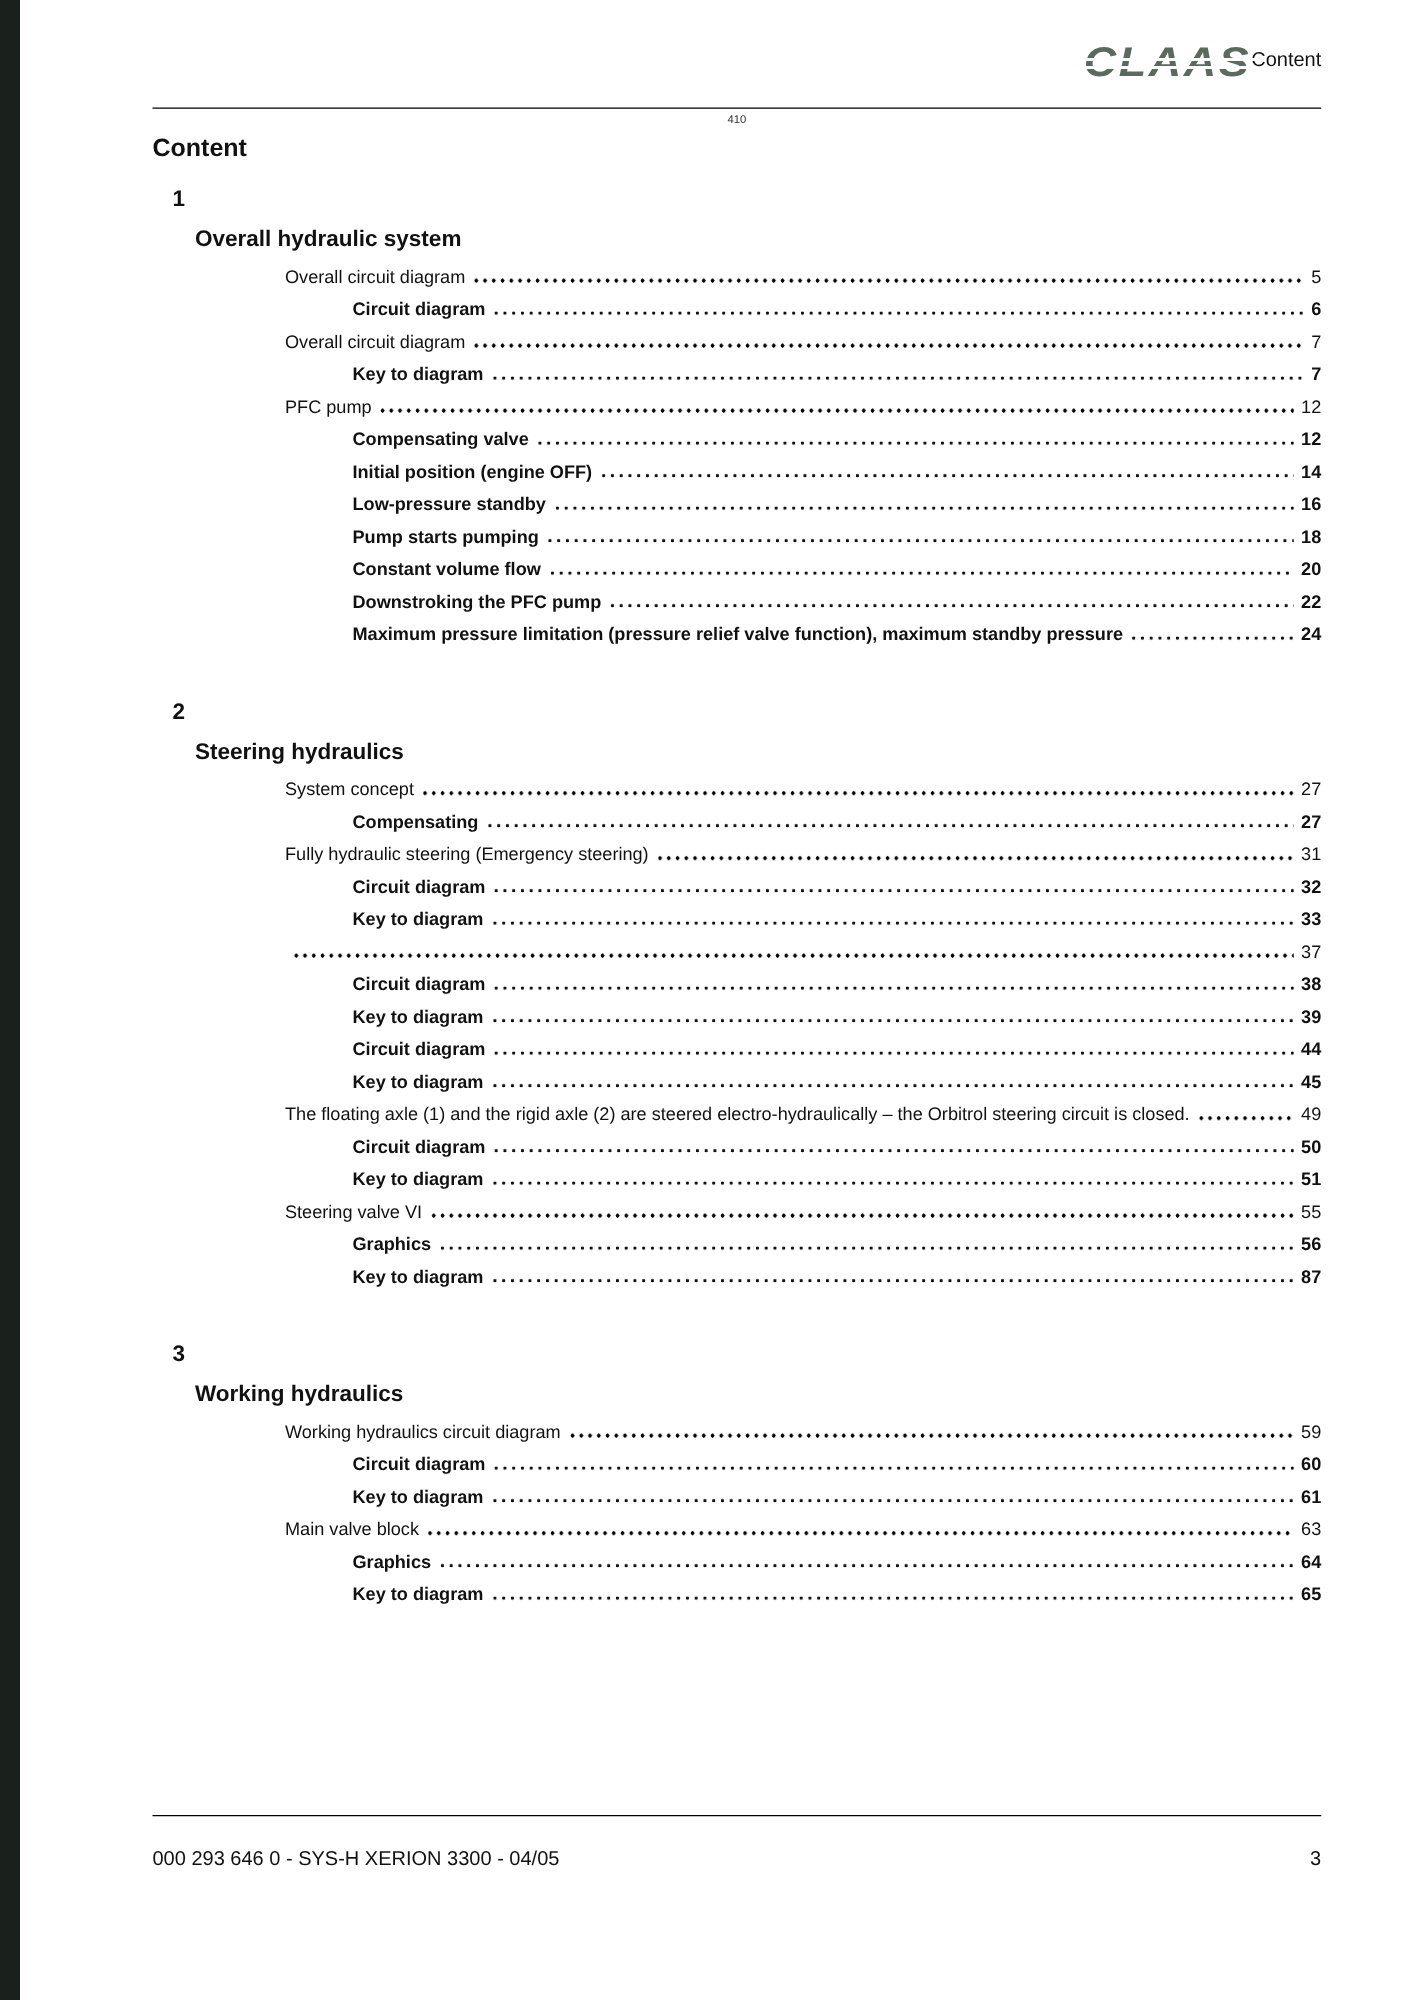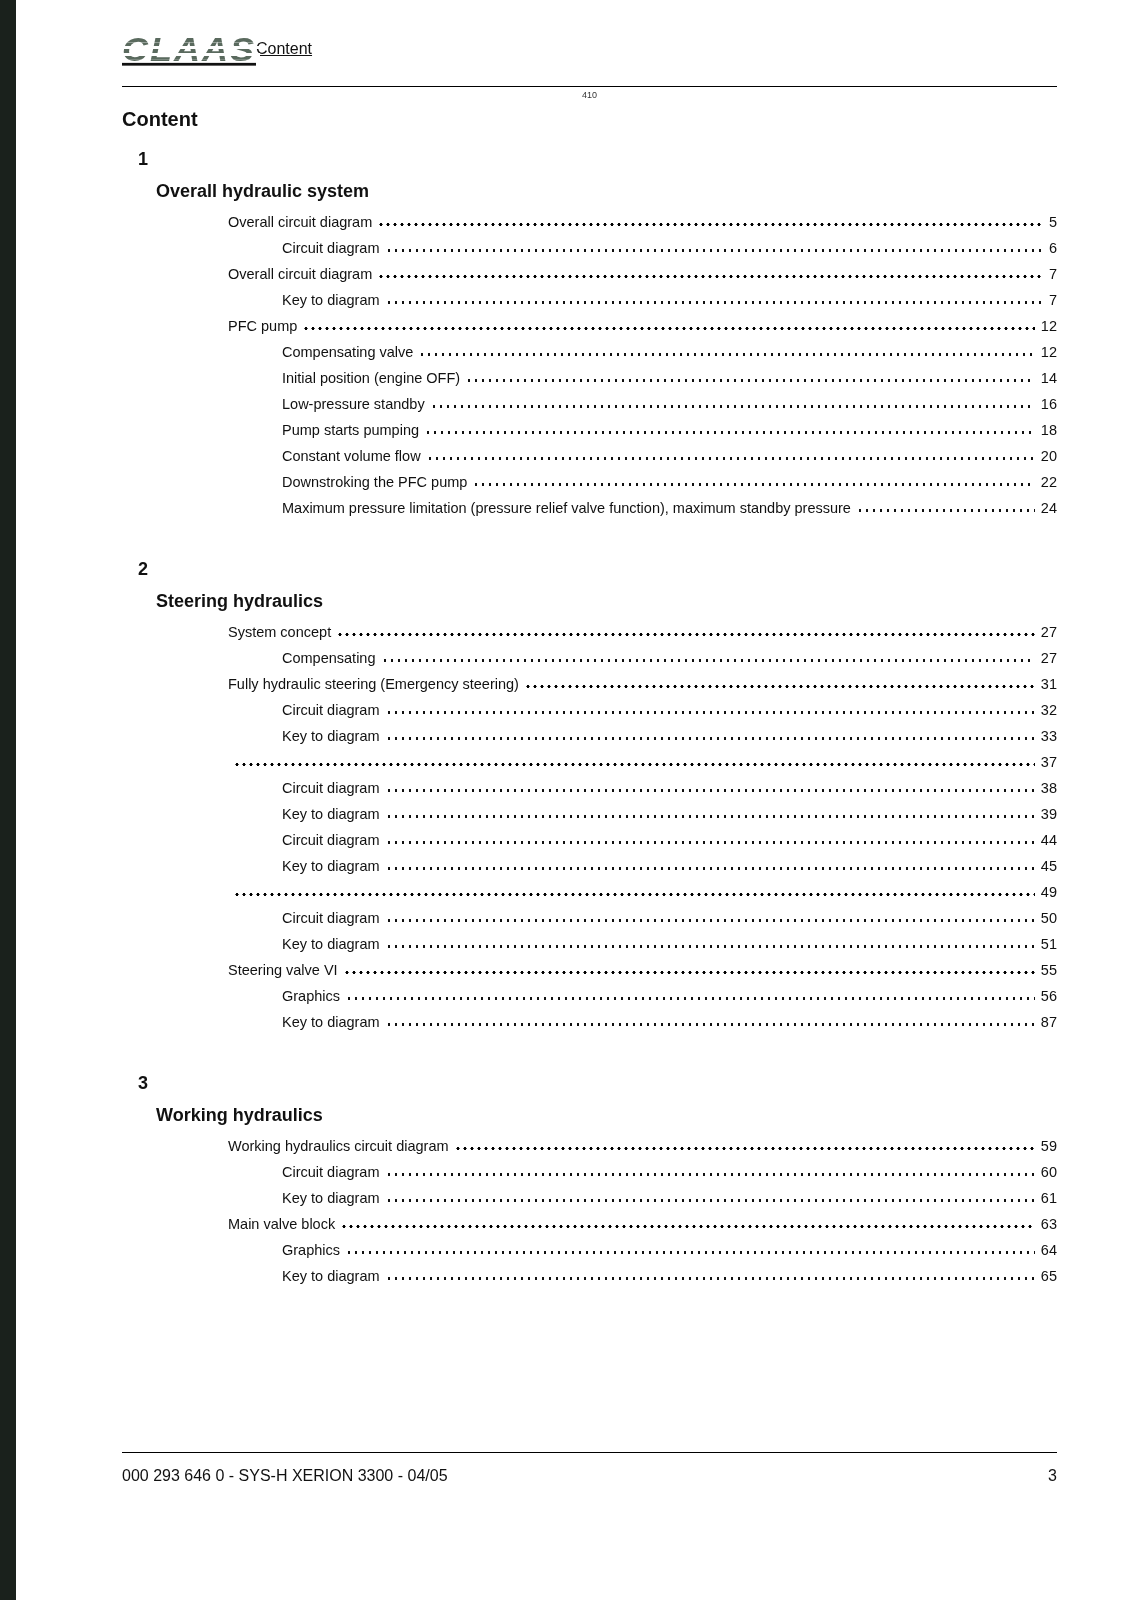--- a/index.html
+++ b/index.html
@@ -2,21 +2,21 @@
 <html><head>
 <meta charset="utf-8">
 <style>
   * { margin: 0; padding: 0; box-sizing: border-box; }
   html, body { width: 1133px; height: 1600px; background: #ffffff; overflow: hidden;
     font-family: "Liberation Sans", sans-serif; color: #111; }
   .left-bar { position: absolute; left: 0; top: 0; width: 16px; height: 1600px; background: #1a211c; }
   .content { position: absolute; left: 122px; top: 0; width: 935px; height: 1600px; }
 
   
-  .header-row { display: flex; justify-content: flex-start; align-items: flex-start; padding-top: 32px; height: 72px; text-decoration: underline; }
+  .header-row { display: flex; justify-content: flex-end; align-items: flex-start; padding-top: 32px; height: 72px; }
   .logo { position: relative; display: inline-block; font-weight: 700; font-style: italic;
     font-size: 36px; letter-spacing: 2px; color: #5a6a5e; line-height: 1; transform: scaleY(0.92); }
   .logo::after { content: ""; position: absolute; left: -4px; right: -4px; top: 10px; height: 18px;
     background: repeating-linear-gradient(to bottom, transparent 0 4px, #ffffff 4px 7px); }
   .header-content { font-size: 16px; padding-top: 8px; }
   .header-rule { border: none; border-top: 1.5px solid #000; margin-top: 14px; }
   .tiny-num { text-align: center; font-size: 9px; color: #333; margin-top: 3px; height: 12px; }
 
   
   .page-title { font-size: 20px; font-weight: 700; margin-top: 6px; margin-bottom: 18px; }
@@ -24,31 +24,31 @@
   
   .chapter { margin-top: 38px; }
   #chapters .chapter:first-child { margin-top: 0; }
   .chapter-heading { display: flex; font-size: 18px; font-weight: 700; margin-bottom: 7px; }
   .ch-num { width: 32px; padding-left: 16px; }
   .ch-title { padding-left: 2px; margin-top: 32px; }
 
   .entries { width: 100%; }
   .toc-row { display: flex; align-items: flex-end; font-size: 14.5px; line-height: 26px; }
   .toc-row.lvl1 { padding-left: 106px; font-weight: 400; }
-  .toc-row.lvl2 { padding-left: 160px; font-weight: 400; }
+  .toc-row.lvl2 { padding-left: 160px; font-weight: 700; }
   .toc-label { flex: 0 1 auto; }
   .leader { flex: 1 1 auto; min-width: 10px; height: 5px; margin: 0 6px 8px 7px;
     background-image: radial-gradient(circle at 2px 2.5px, #111 1.2px, transparent 1.5px);
     background-size: 7px 5px; background-repeat: repeat-x; }
   .toc-row.lvl1 .leader { background-image: radial-gradient(circle at 2px 2.5px, #000 1.4px, transparent 1.7px); }
   .toc-page { white-space: nowrap; }
 
   
   .footer { position: absolute; left: 122px; width: 935px; top: 1452px; border-top: 1.5px solid #000;
-    padding-top: 14px; display: flex; justify-content: space-between; font-size: 16px; }
+    padding-top: 26px; display: flex; justify-content: space-between; font-size: 16px; }
 </style>
 </head>
 <body>
 
 <div class="left-bar"></div>
 
 <div class="content">
 
   <div class="header-row">
     <span class="logo">CLAAS</span>
@@ -201,20 +201,21 @@
     <span class="toc-page">44</span>
   </div>
 
   <div class="toc-row lvl2">
     <span class="toc-label">Key to diagram</span>
     <span class="leader"></span>
     <span class="toc-page">45</span>
   </div>
 
   <div class="toc-row lvl1">
+    <span class="toc-label">The floating axle (1) and the rigid axle (2) are steered electro-hydraulically – the Orbitrol steering circuit is closed.</span>
     <span class="leader"></span>
     <span class="toc-page">49</span>
   </div>
 
   <div class="toc-row lvl2">
     <span class="toc-label">Circuit diagram</span>
     <span class="leader"></span>
     <span class="toc-page">50</span>
   </div>
 

